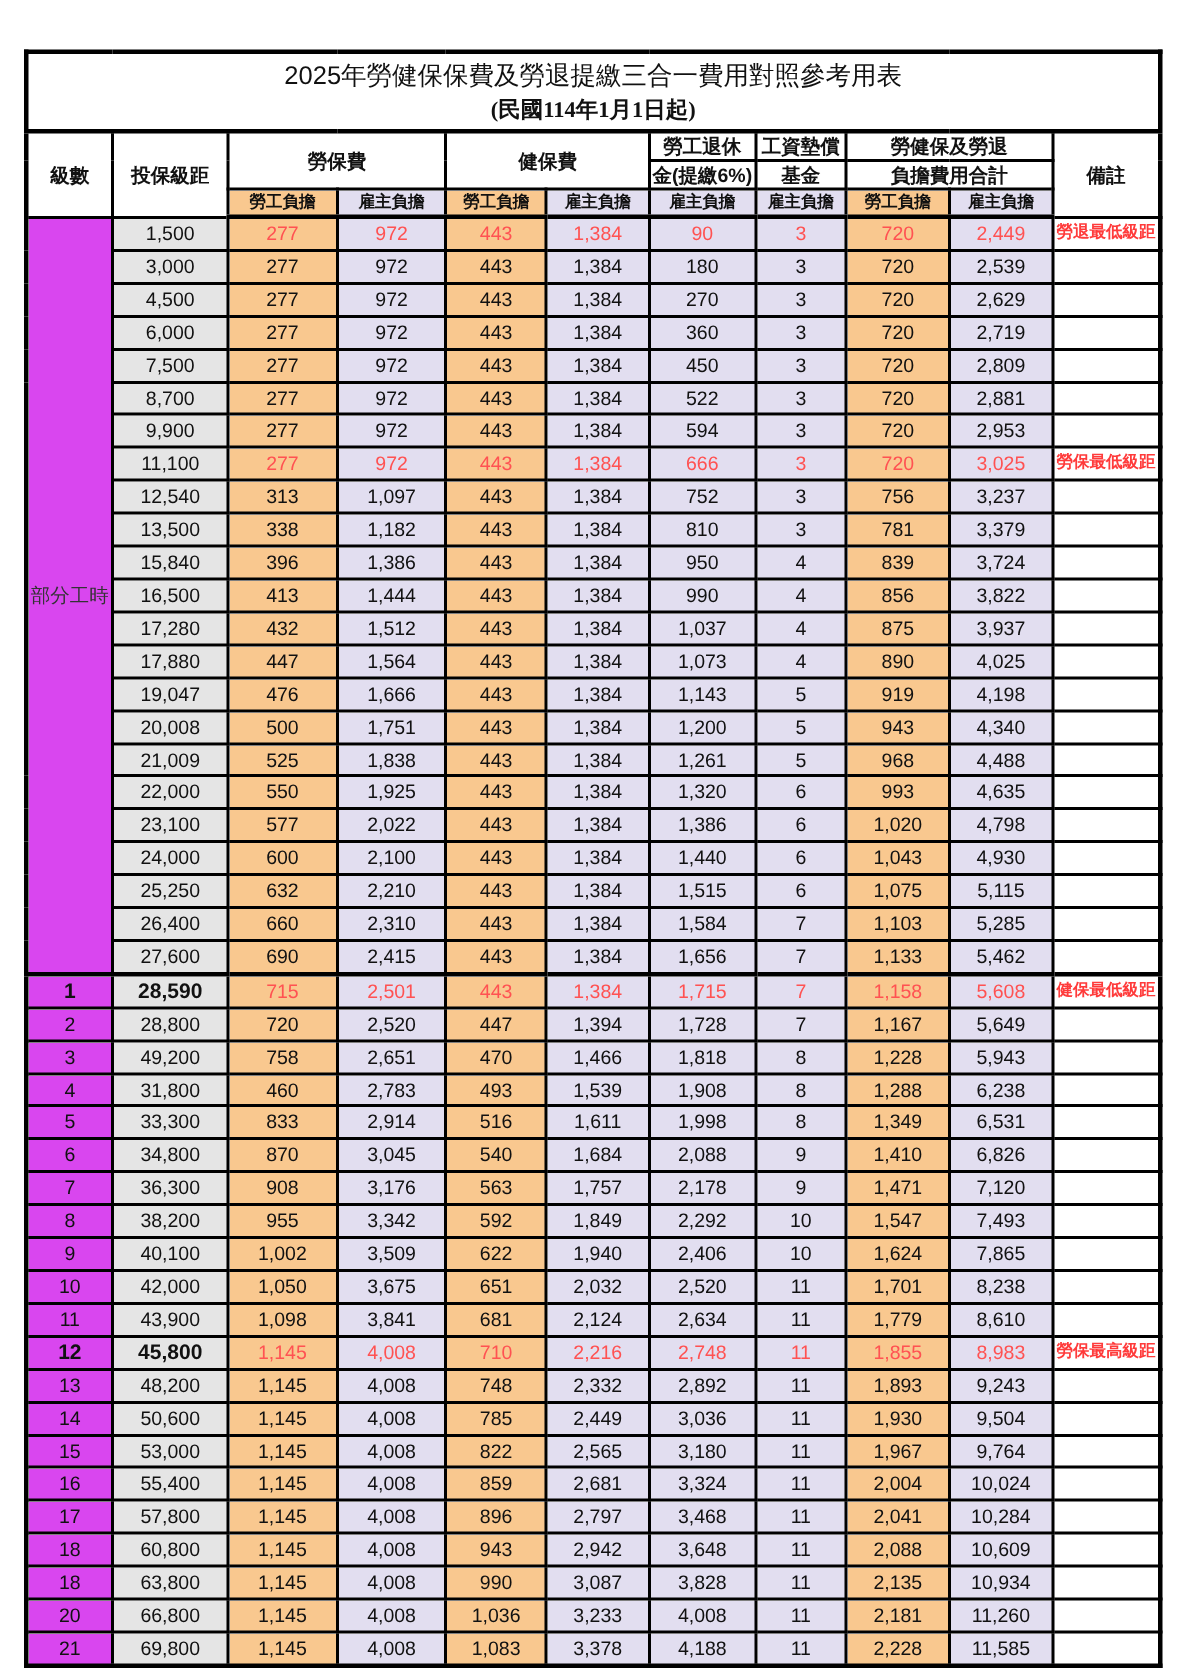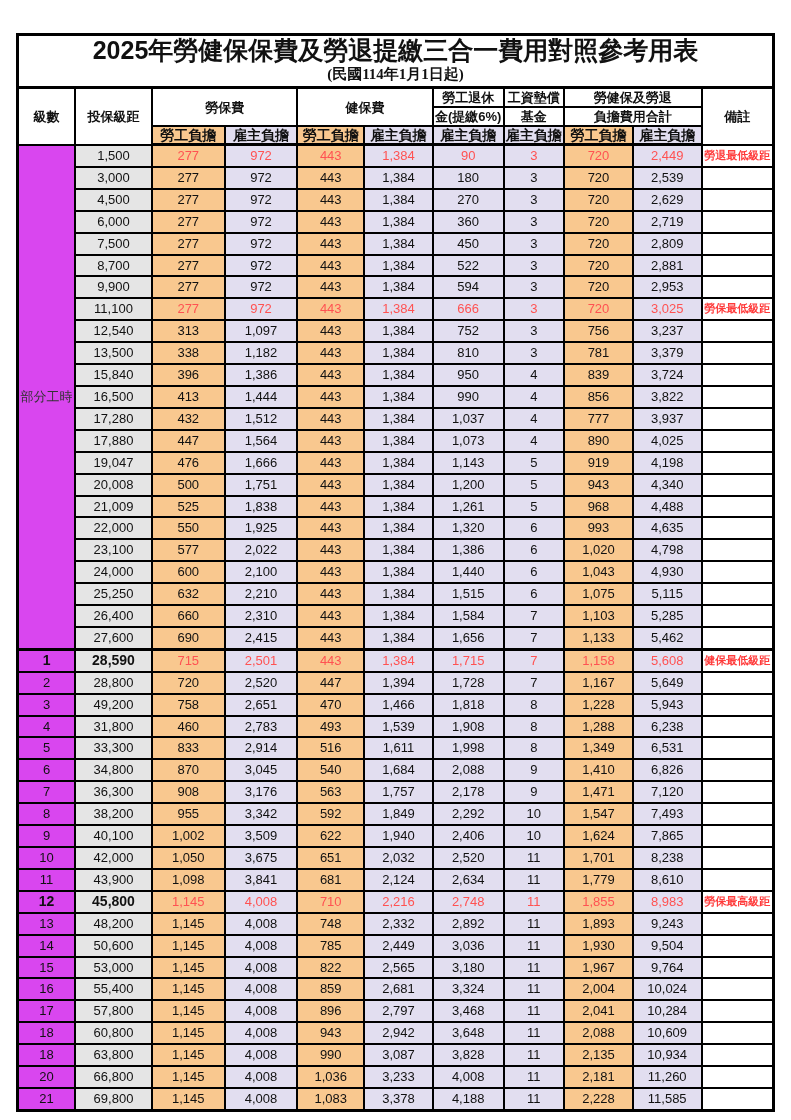--- a/index.html
+++ b/index.html
@@ -13,26 +13,26 @@
     border-collapse:collapse;table-layout:fixed;width:759px;
     border:3px solid var(--border,#000);
   }
   th,td{
     border:2px solid var(--border,#000);
     text-align:center;vertical-align:middle;
     padding:0 1px;overflow:hidden;white-space:nowrap;
   }
   
   .title-cell{height:50px;border-bottom:3px solid var(--border,#000);background:#fff;}
-  .title-line1{font-size:25px;font-weight:bold;line-height:27px;}
+  .title-line1{font-size:17px;font-weight:normal;line-height:27px;}
   .title-line2{font-size:15px;font-weight:bold;line-height:21px;font-family:Liberation Serif, serif;}
   
   thead th{background:#fff;font-weight:bold;}
   .h1 th,.h2 th{height:17px;font-size:13px;line-height:17px;}
-  .h3 th{height:16px;font-size:14px;line-height:16px;border-bottom:3px solid var(--border,#000);}
+  .h3 th{height:16px;font-size:11px;line-height:16px;border-bottom:3px solid var(--border,#000);}
   
   .bg-w{background:var(--worker-bg,#F9C88F);}
   .bg-e{background:var(--employer-bg,#E2DEF0);}
   
   tbody td{height:19.9px;font-size:13px;line-height:19.9px;}
   tbody .c-level{background:#d946ef;}
   tbody .c-bracket{background:#e5e5e5;}
   tbody .c-remark{
     background:#fff;font-size:11px;font-weight:bold;
     color:var(--remark-red,#FF3B3B);letter-spacing:0;
@@ -240,21 +240,21 @@
           <td class="c-remark"></td>
         </tr>
         <tr>
           <td class="c-bracket">17,280</td>
           <td class="val bg-w">432</td>
           <td class="val bg-e">1,512</td>
           <td class="val bg-w">443</td>
           <td class="val bg-e">1,384</td>
           <td class="val bg-e">1,037</td>
           <td class="val bg-e">4</td>
-          <td class="val bg-w">777</td>
+          <td class="val bg-w">875</td>
           <td class="val bg-e">3,937</td>
           <td class="c-remark"></td>
         </tr>
         <tr>
           <td class="c-bracket">17,880</td>
           <td class="val bg-w">447</td>
           <td class="val bg-e">1,564</td>
           <td class="val bg-w">443</td>
           <td class="val bg-e">1,384</td>
           <td class="val bg-e">1,073</td>

